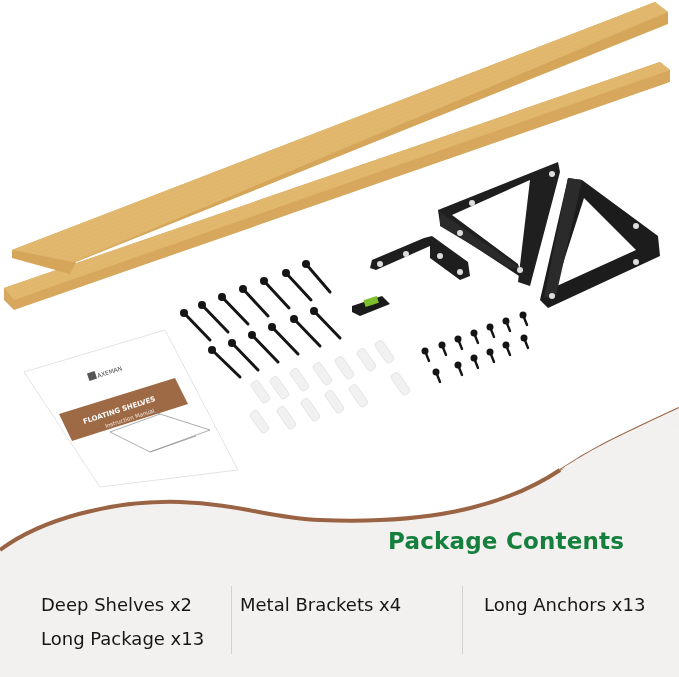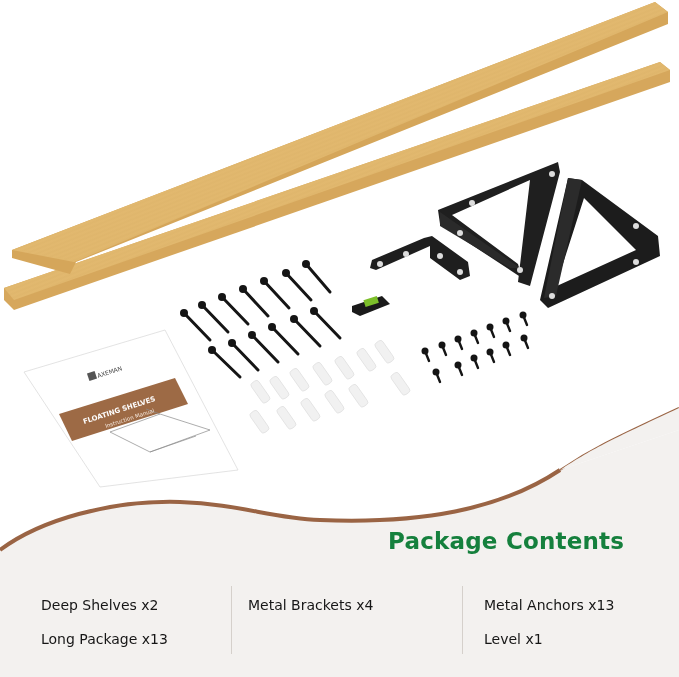--- a/index.html
+++ b/index.html
@@ -1,23 +1,23 @@
 <!DOCTYPE html>
 <html><head>
   <meta charset="utf-8">
   <style>
     html, body { margin: 0; padding: 0; }
     body { width: 679px; height: 677px; position: relative; overflow: hidden; background: #ffffff; font-family: "Liberation Sans", sans-serif; }
     .scene { position: absolute; left: 0; top: 0; width: 679px; height: 677px; }
     .bottom-panel { position: absolute; left: 0; top: 0; width: 679px; height: 677px; }
     .title { position: absolute; left: 388px; top: 528px; font-family: "DejaVu Sans", sans-serif; font-weight: bold; font-size: 23px; color: #15803d; letter-spacing: 0.2px; white-space: nowrap; }
-    .col { position: absolute; top: 588px; font-family: "DejaVu Sans", sans-serif; font-size: 14px; color: #161616; line-height: 34px; white-space: nowrap; }
+    .col { position: absolute; top: 588px; font-family: "DejaVu Sans", sans-serif; font-size: 18px; color: #161616; line-height: 34px; white-space: nowrap; }
     .col div { height: 34px; }
     .col1 { left: 41px; }
-    .col2 { left: 248px; text-align: right; }
+    .col2 { left: 240px; text-align: right; }
     .col3 { left: 484px; }
     .divider { position: absolute; top: 586px; width: 1px; height: 68px; background: #d5d0cb; }
   </style>
 </head>
 <body>
 
 <svg class="scene" width="679" height="677" viewBox="0 0 679 677" xmlns="http://www.w3.org/2000/svg">
   <defs>
     <linearGradient id="woodTop" x1="0" y1="0" x2="1" y2="1">
       <stop offset="0" stop-color="#e6be78"></stop>
@@ -181,16 +181,15 @@
   <div class="col col1">
     <div>Deep Shelves x2</div>
     <div>Long Package x13</div>
   </div>
   <div class="divider" style="left:231px;"></div>
   <div class="col col2">
     <div>Metal Brackets x4</div>
   </div>
   <div class="divider" style="left:462px;"></div>
   <div class="col col3">
-    <div>Metal Anchors x13</div>
-    <div>Level x1</div>
+    <div>Long Anchors x13</div>
   </div>
 </div>
 
 </body></html>

